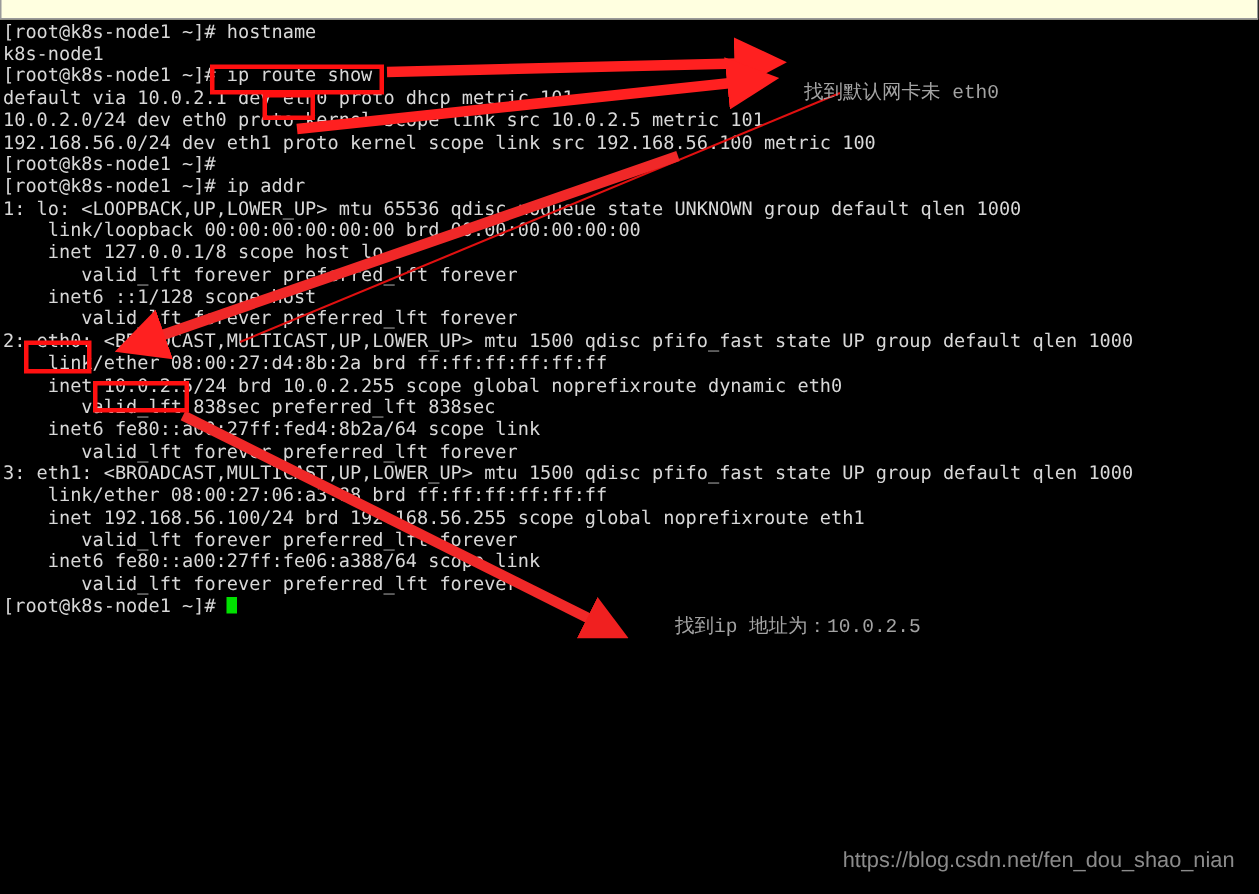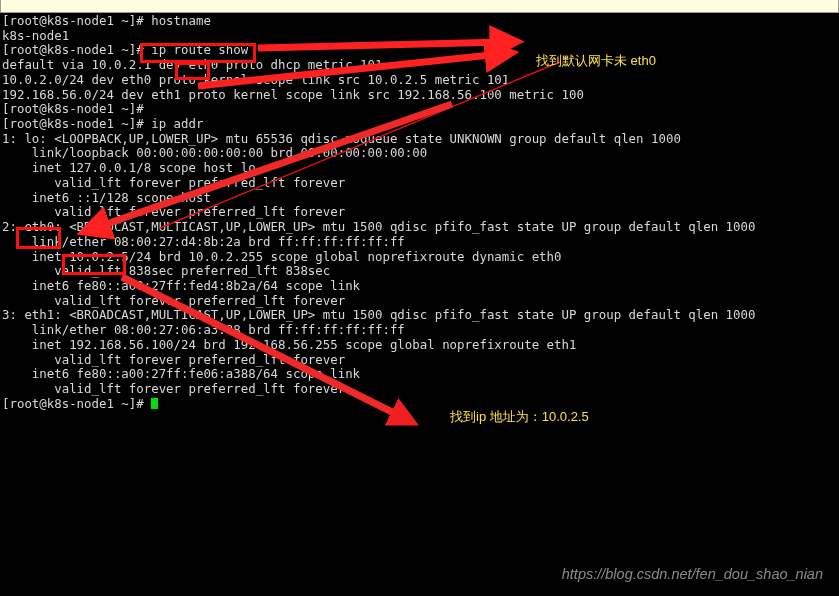--- a/index.html
+++ b/index.html
@@ -65,34 +65,33 @@
     width: 839px; height: 596px;
     pointer-events: none;
   }
   .hl-box {
     position: absolute;
     border: 3px solid #ff1010;
     box-sizing: border-box;
   }
   .anno-text {
     position: absolute;
-    color: #fde047;
-    font-family: Liberation Sans, sans-serif;
+    color: #a3a3a3;
+    font-family: Liberation Mono, monospace;
     font-size: 13px;
     white-space: nowrap;
   }
   #watermark {
     position: absolute;
     right: 16px;
     bottom: 14px;
     color: #8b8b8b;
     font-family: "Liberation Sans", "DejaVu Sans", sans-serif;
     font-size: 14.5px;
     white-space: nowrap;
-    font-style: italic;
   }
 </style>
 </head>
 <body>
 
 <div id="root">
 
   <div id="topbar">
     <div class="edge l"></div>
     <div class="edge r"></div>

